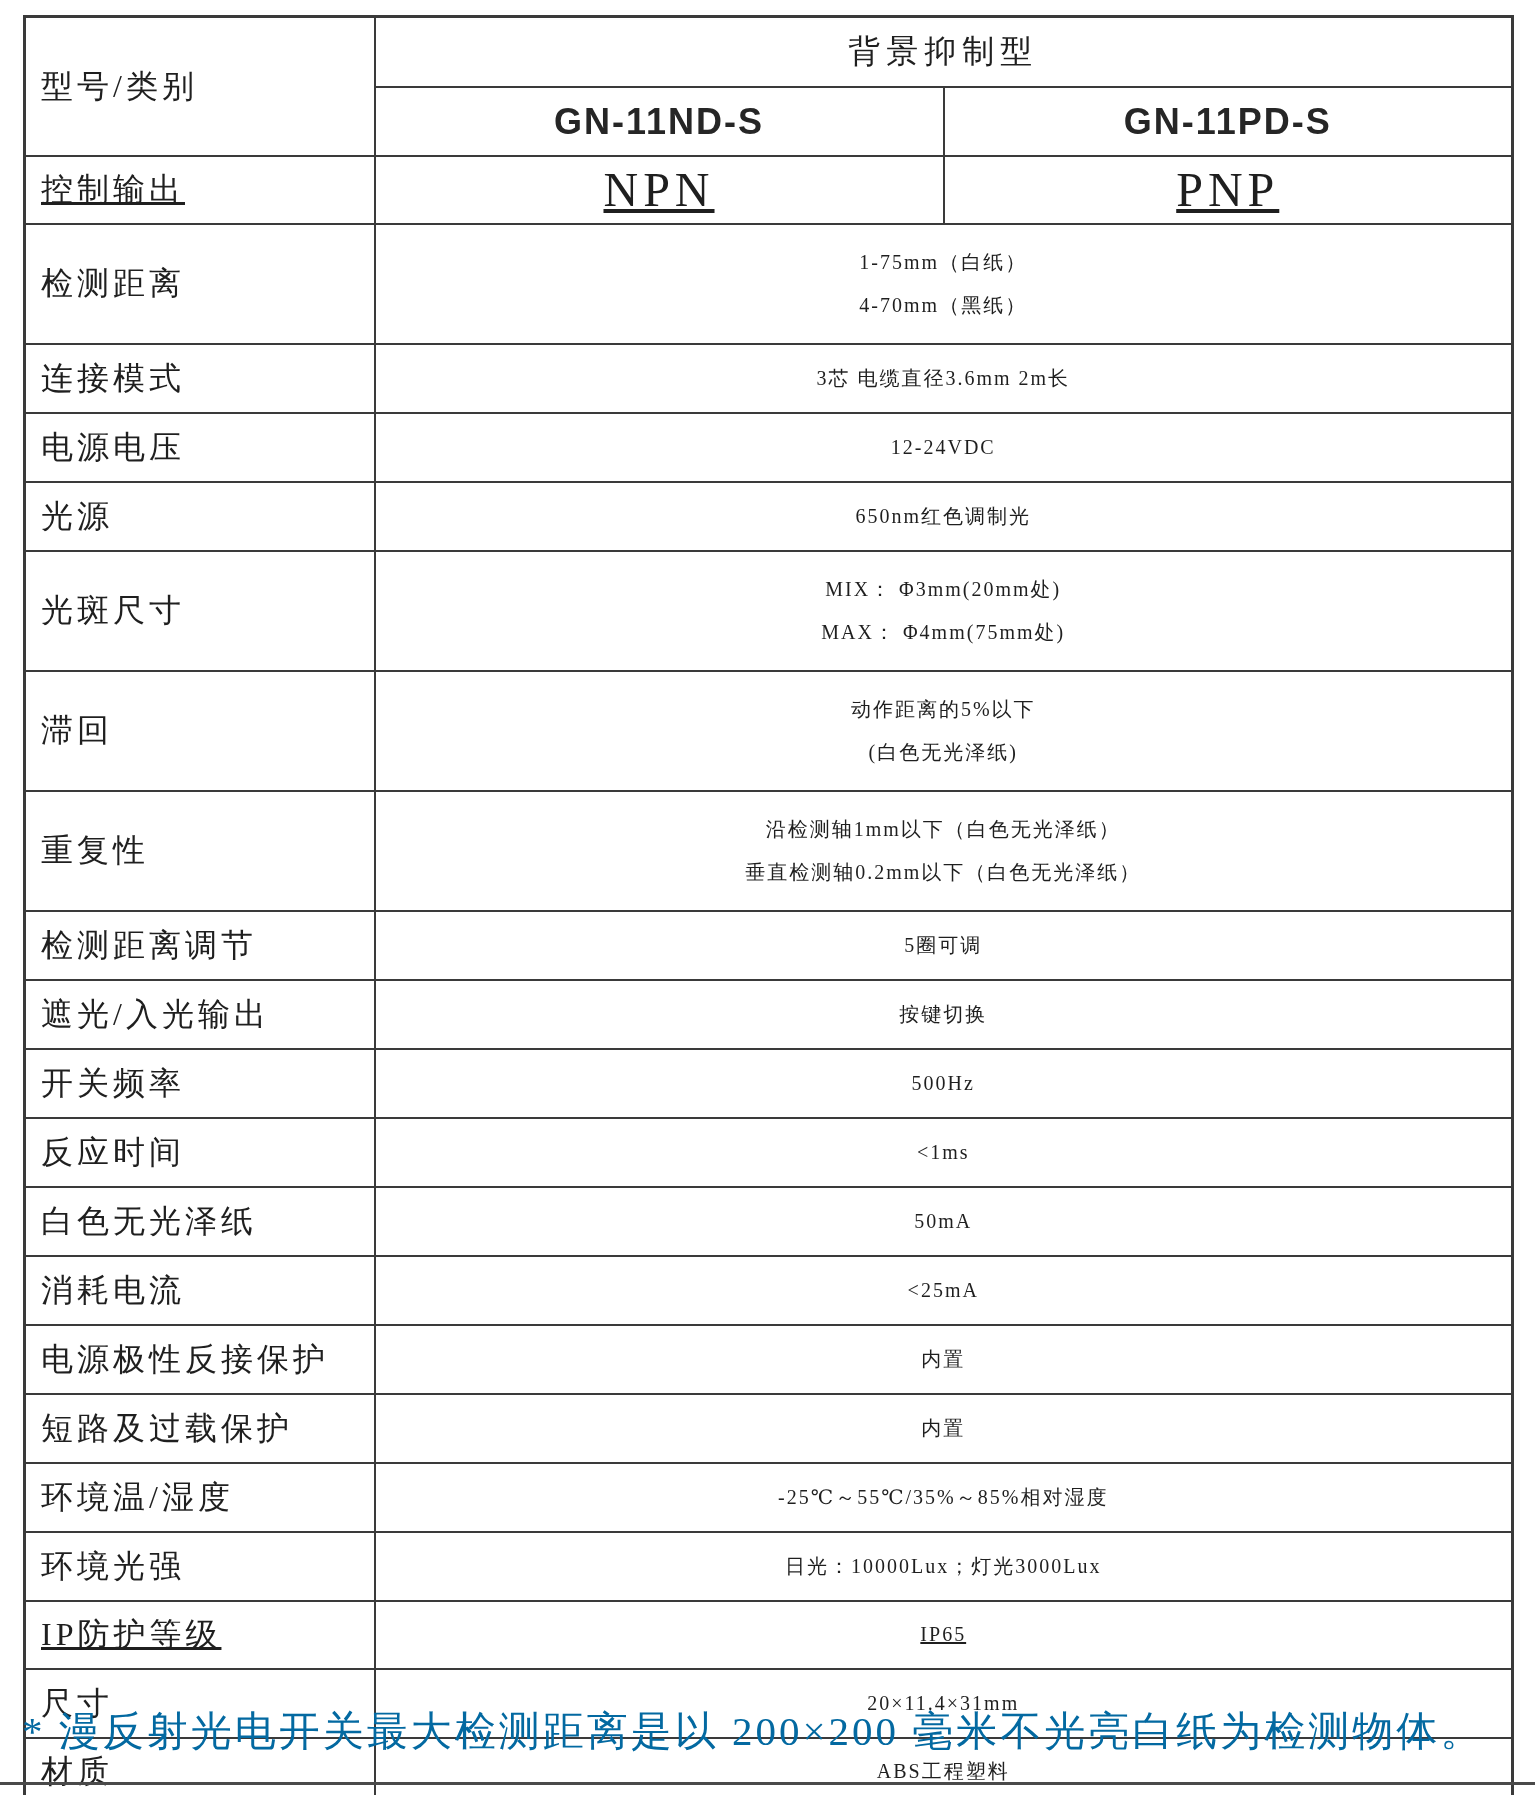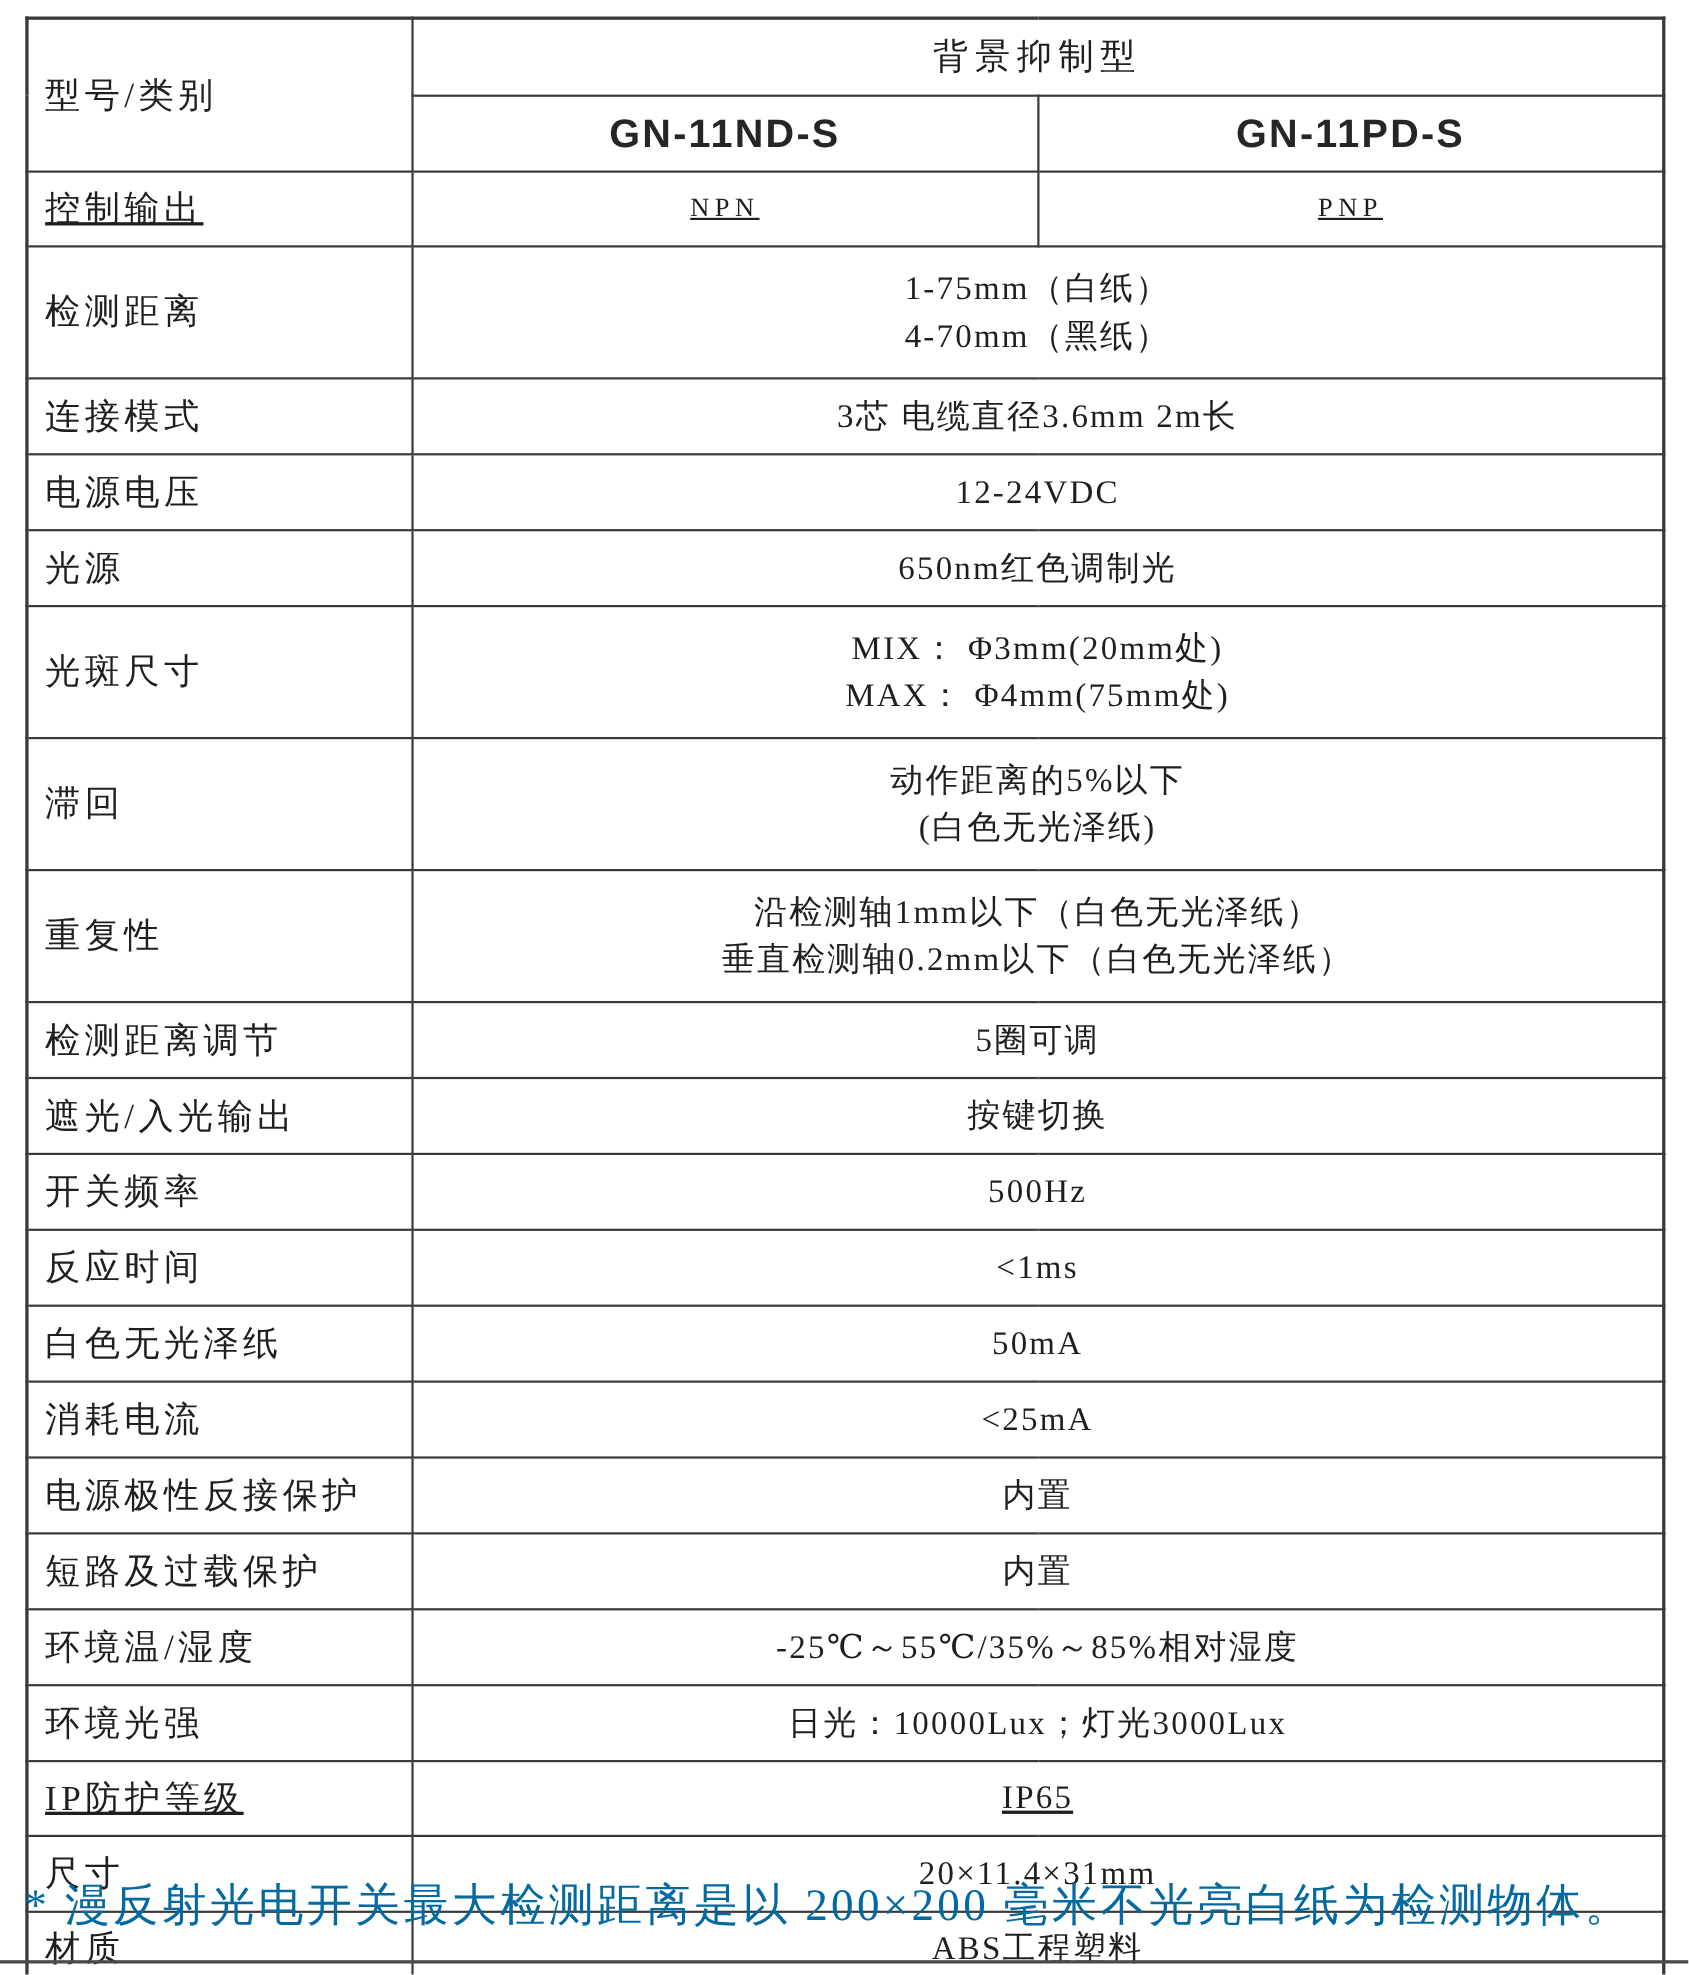--- a/index.html
+++ b/index.html
@@ -28,38 +28,38 @@
   }
   td.label{
     text-align:left;
     padding:1px 8px 0 15px;
     font-size:32px;
     letter-spacing:4px;
     white-space:nowrap;
   }
   td.value{
     text-align:center;
-    font-size:30px;
+    font-size:20px;
     letter-spacing:2px;
     line-height:43px;
   }
   td.type-head{
     font-size:32px;
     letter-spacing:6px;
   }
   td.model{
     font-family:"Liberation Sans","DejaVu Sans",sans-serif;
     font-weight:700;
     font-size:36px;
     letter-spacing:2px;
     color:#262626;
     margin-top:28px;
   }
   td.latin{
-    font-size:24px;
+    font-size:48px;
     letter-spacing:5px;
   }
   tr.h70{height:70px;}
   tr.h69{height:69px;}
   tr.h68{height:68px;text-decoration:underline;}
   tr.tall{height:120px;}
 
   .footnote{
     position:absolute;
     left:22px;top:1704px;

